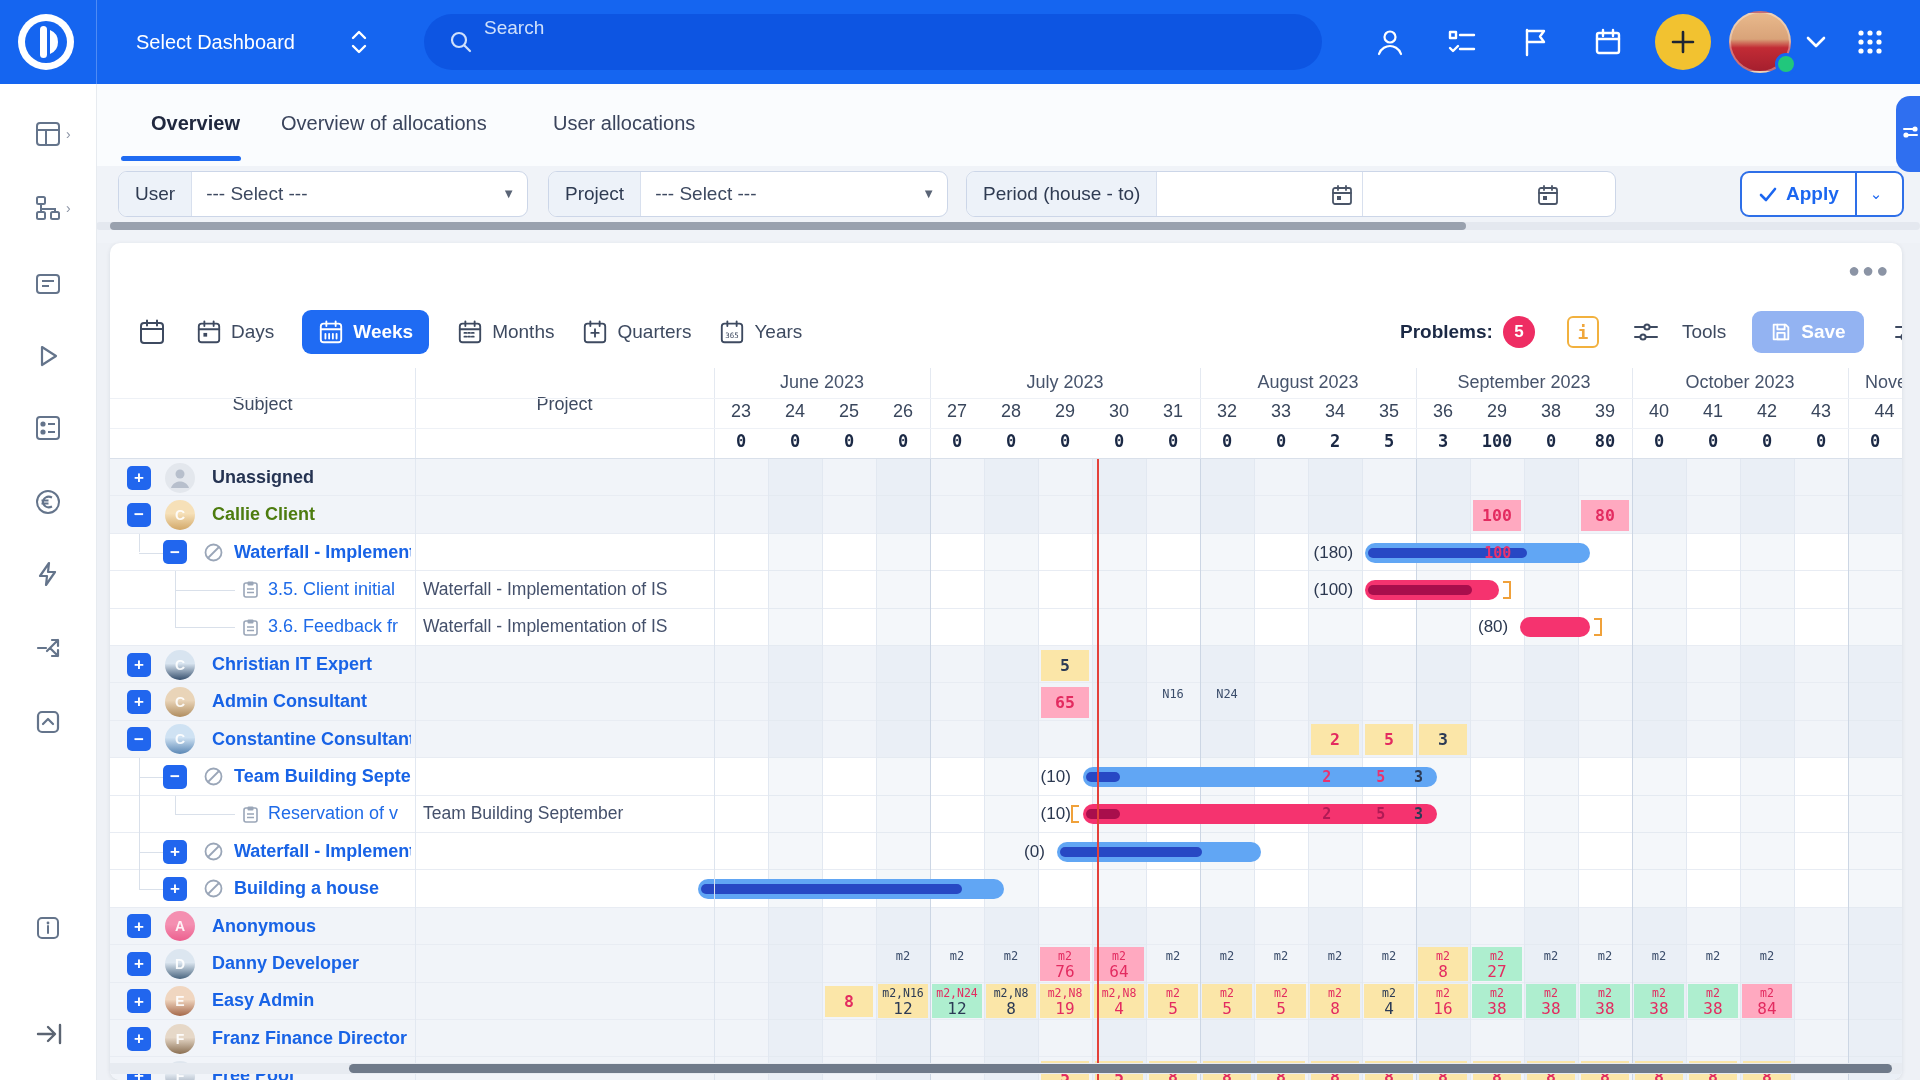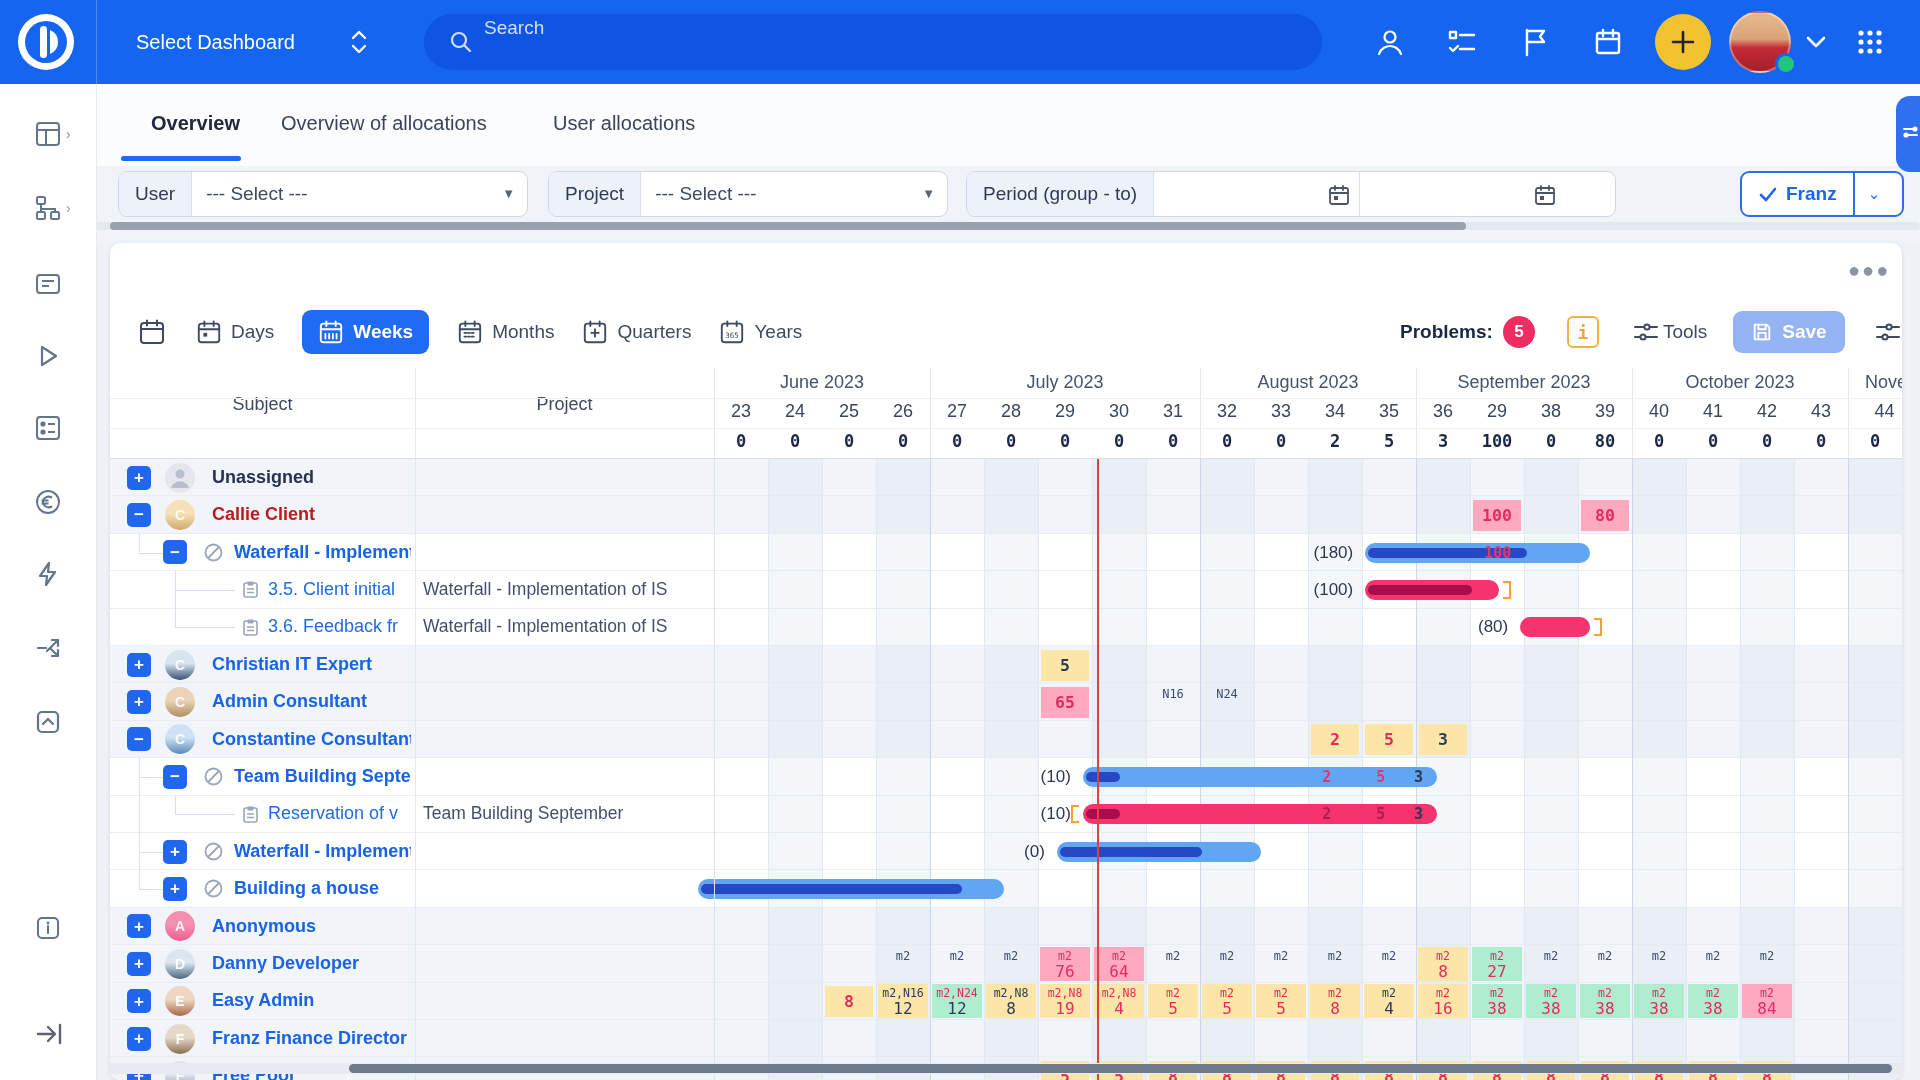--- a/index.html
+++ b/index.html
@@ -61,21 +61,21 @@
   .panel-dots{left:1738px;top:16px;color:#8b94a5;font-size:20px;letter-spacing:2px;}
   .toolbar{left:28px;top:66px;height:46px;display:flex;align-items:center;color:#3e4a60;}
   .zbtn{display:flex;align-items:center;gap:9px;font-size:19px;font-weight:500;color:#3e4a60;}
   .zbtn.active{background:#1f6bf3;color:#fff;border-radius:9px;padding:9px 16px;font-weight:700;}
   .tright{position:absolute;left:1290px;top:66px;height:46px;display:flex;align-items:center;}
   .problems-label{font-size:19px;font-weight:700;color:#1b2945;}
   .problems-badge{width:32px;height:32px;border-radius:50%;background:#ee2d63;color:#fff;font-size:17px;font-weight:700;
                   display:flex;align-items:center;justify-content:center;margin-left:10px;}
   .warnbox{width:32px;height:32px;border:2px solid #f2b13e;border-radius:6px;color:#f0a73c;font-weight:700;font-size:18px;
            display:flex;align-items:center;justify-content:center;box-sizing:border-box;margin-left:32px;font-family:"DejaVu Sans Mono",monospace;}
-  .toolsbtn{display:flex;align-items:center;gap:4px;font-size:19px;font-weight:500;color:#3e4a60;margin-left:34px;}
+  .toolsbtn{display:flex;align-items:center;gap:23px;font-size:19px;font-weight:500;color:#3e4a60;margin-left:34px;}
   .savebtn{display:flex;align-items:center;gap:9px;background:#93b3f2;color:#fff;font-size:19px;font-weight:700;
            border-radius:9px;padding:10px 18px;margin-left:26px;}
   .cfgbtn{margin-left:30px;}
 
   
   #gridlayer{position:absolute;left:0;top:125px;width:1792px;height:712px;overflow:hidden;}
   .hd-bg{position:absolute;left:0;top:0;width:1792px;height:91px;background:#fff;z-index:5;}
   .hd-txt{position:absolute;z-index:6;white-space:nowrap;}
   .mon{color:#46536b;font-size:18px;text-align:center;}
   .wk{color:#39465c;font-size:18px;text-align:center;}
@@ -272,21 +272,21 @@
       <span class="flabel">User</span>
       <span class="fvalue">--- Select ---</span>
       <span class="fcaret">▼</span>
     </div>
     <div class="abs fgroup" style="left:452px;width:400px;">
       <span class="flabel">Project</span>
       <span class="fvalue">--- Select ---</span>
       <span class="fcaret">▼</span>
     </div>
     <div class="abs fgroup" style="left:870px;width:650px;">
-      <span class="flabel">Period (group - to)</span>
+      <span class="flabel">Period (house - to)</span>
       <span class="fdateinput" style="width:205px;">
         <span class="fvalue"></span>
         <span class="fdate-ic">
           <svg width="24" height="24" viewBox="0 0 24 24" fill="none" stroke="#4a5568" stroke-width="1.8" stroke-linecap="round">
             <rect x="3" y="5" width="18" height="16" rx="2"></rect>
               <path d="M3 10h18"></path>
               <path d="M8 3v4M16 3v4"></path>
               <rect x="7" y="13" width="4" height="4" fill="#4a5568" stroke="none"></rect>
           </svg>
         </span>
@@ -301,21 +301,21 @@
               <rect x="7" y="13" width="4" height="4" fill="#4a5568" stroke="none"></rect>
           </svg>
         </span>
       </span>
     </div>
     <div class="abs applybtn" style="left:1644px;width:164px;">
       <span class="applymain">
         <svg width="20" height="20" viewBox="0 0 20 20" fill="none" stroke="#1b66f0" stroke-width="2.6" stroke-linecap="round" stroke-linejoin="round">
           <path d="M3 11l5 5L17 5"></path>
         </svg>
-        <span>Franz</span>
+        <span>Apply</span>
       </span>
       <span class="applycaret">⌄</span>
     </div>
   </div>
   <div class="abs hscroll1-track"></div>
   <div class="abs hscroll1-thumb"></div>
 
   <div class="abs flyout">
     <svg width="16" height="16" viewBox="0 0 16 16" fill="none" stroke="#fff" stroke-width="2" stroke-linecap="round">
       <path d="M2 5h9M6 11h9"></path>
@@ -533,21 +533,21 @@
         <div class="exbtn" style="left:17px;top:97.5px;">+</div>
         <div class="avatar" style="left:55px;top:94.5px;background:#e3e7ed;">
           <svg width="30" height="30" viewBox="0 0 30 30">
             <circle cx="15" cy="11" r="4.5" fill="#b7bfcc"></circle>
             <path d="M6 25c1.5-5 6-6.5 9-6.5s7.5 1.5 9 6.5z" fill="#b7bfcc"></path>
           </svg>
         </div>
         <div class="rc subjname" style="left:102px;top:98.7px;color:#253352;width:199px;overflow:hidden;">Unassigned</div>
         <div class="exbtn" style="left:17px;top:134.9px;">−</div>
         <div class="avatar" style="left:55px;top:131.9px;background:linear-gradient(180deg,#f6e0b8 0%,#f6e0b8 45%,#d2a868 100%);">C</div>
-        <div class="rc subjname" style="left:102px;top:136.1px;color:#b91c1c;width:199px;overflow:hidden;">Callie Client</div>
+        <div class="rc subjname" style="left:102px;top:136.1px;color:#4d7c0f;width:199px;overflow:hidden;">Callie Client</div>
         <div class="cell" style="left:1363px;top:131.9px;width:48px;height:31px;line-height:31px;font-size:16.5px;font-weight:700;background:#ffa9c0;color:#e32b60;">100</div>
         <div class="cell" style="left:1471px;top:131.9px;width:48px;height:31px;line-height:31px;font-size:16.5px;font-weight:700;background:#ffa9c0;color:#e32b60;">80</div>
         <div class="treeline" style="left:29px;top:165.8px;width:1px;height:18.7px;"></div>
         <div class="treeline" style="left:29px;top:184.5px;width:24px;height:1px;"></div>
         <div class="exbtn" style="left:53px;top:172.3px;">−</div>
         <div class="rc" style="left:93px;top:173.8px;">
           <svg width="21" height="21" viewBox="0 0 21 21" fill="none" stroke="#9aa6b8" stroke-width="1.8">
             <circle cx="10.5" cy="10.5" r="8"></circle>
             <path d="M5 16L16 5"></path>
           </svg>

